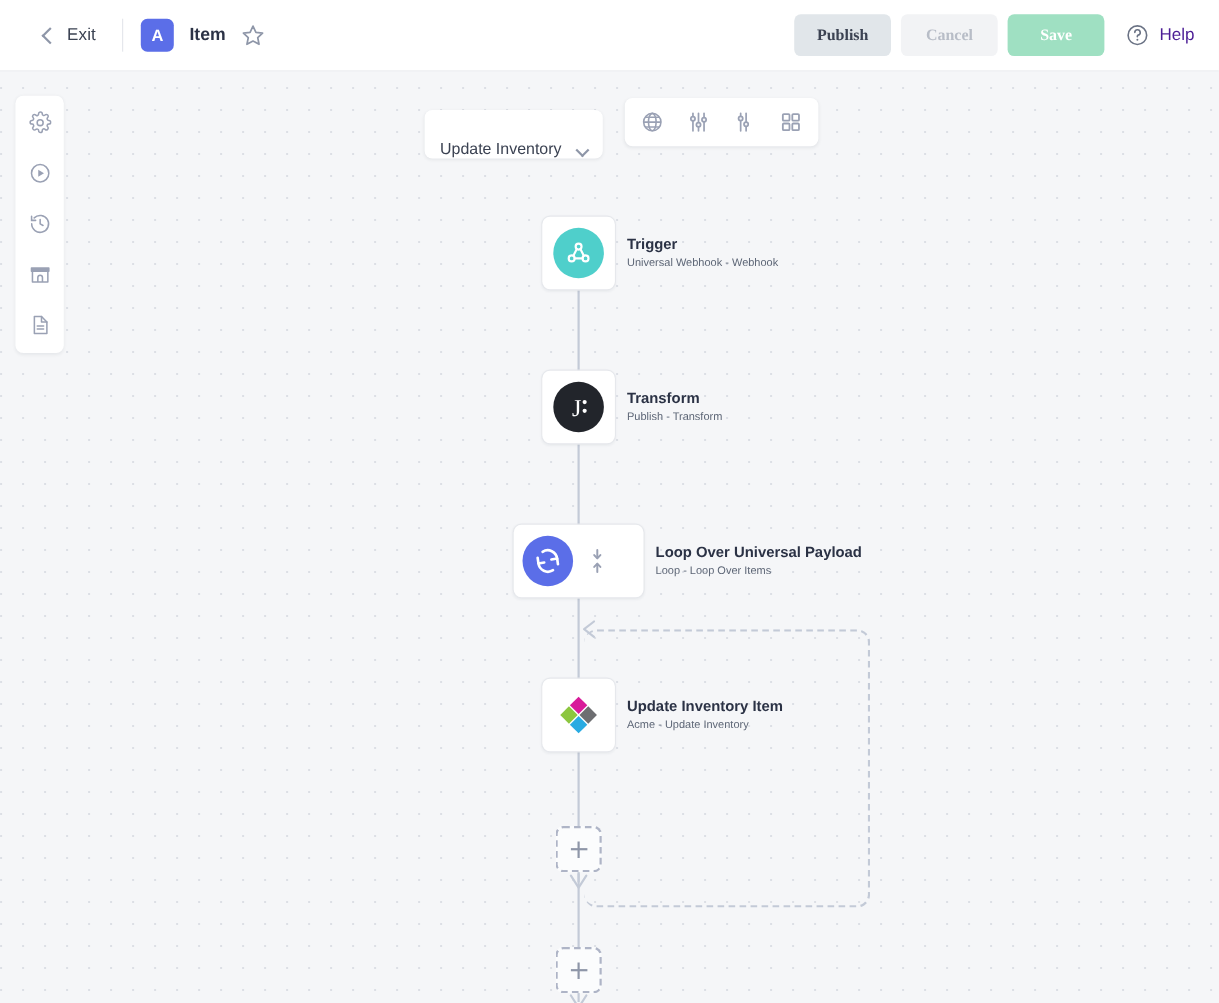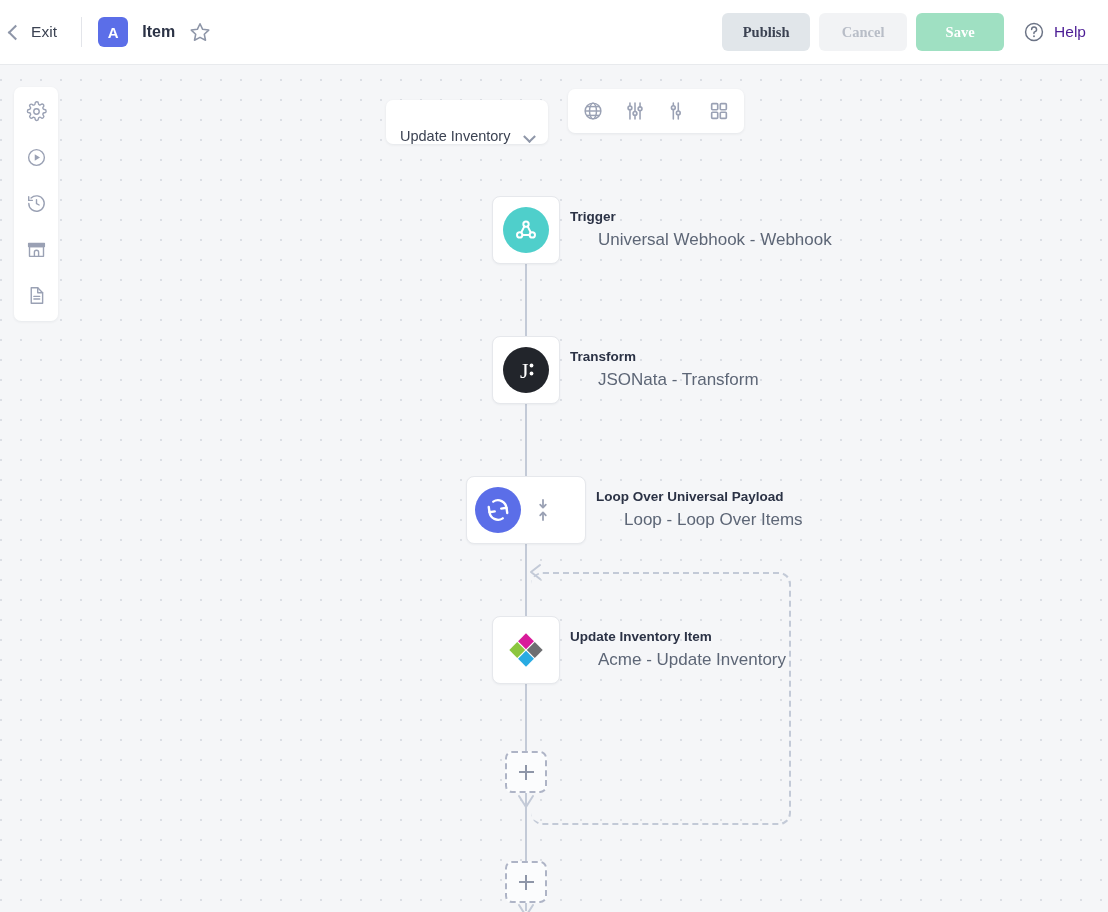--- a/index.html
+++ b/index.html
@@ -27,21 +27,21 @@
   }
   .hdr-left {
     display: flex;
     align-items: center;
     height: 100%;
   }
   .exit-btn {
     display: flex;
     align-items: center;
     gap: 10px;
-    padding: 0 18px 0 10px;
+    padding: 0 18px 0 40px;
     height: 100%;
     cursor: pointer;
   }
   .chev-left {
     width: 11px; height: 11px;
     border-left: 2px solid #8e96a8;
     border-bottom: 2px solid #8e96a8;
     transform: rotate(45deg);
   }
   .exit-label {
@@ -224,26 +224,25 @@
   }
   .node-text { margin-left: 10px; }
   .node-title {
     font-size: 13.5px;
     font-weight: bold;
     color: #2b3245;
     line-height: 1.45;
     white-space: nowrap;
   }
   .node-sub {
-    font-size: 17px;
+    font-size: 10px;
     color: #5d6membership;
     color: #5d6676;
     line-height: 1.6;
     white-space: nowrap;
-    margin-left: 28px;
   }
   .icon-circle {
     width: 46px; height: 46px;
     border-radius: 50%;
     display: flex;
     align-items: center;
     justify-content: center;
     flex: none;
   }
   .collapse-handle {
@@ -455,21 +454,21 @@
         <div class="icon-circle" style="background:#22252b;">
           <svg width="44" height="44" viewBox="0 0 44 44">
             <text x="16" y="30" font-family="'Liberation Serif', serif" font-size="22" fill="#ffffff">J</text>
             <circle cx="27.5" cy="17.5" r="1.9" fill="#ffffff"></circle>
             <circle cx="27.5" cy="25.5" r="1.9" fill="#ffffff"></circle>
           </svg>
         </div>
       </div>
       <div class="node-text">
         <div class="node-title">Transform</div>
-        <div class="node-sub">JSONata - Transform</div>
+        <div class="node-sub">Publish - Transform</div>
       </div>
     </div>
 
     <div class="node" style="left:466px; top:411px;">
       <div class="node-box wide">
         <div class="icon-circle" style="background:#5b6ee8;">
           <svg width="30" height="30" viewBox="0 0 24 24" fill="none" stroke="#ffffff" stroke-width="1.9" stroke-linecap="round" stroke-linejoin="round">
             <path d="M5.2 13.6a6.9 6.9 0 0 0 10.6 5.1"></path>
             <path d="M18.8 10.4A6.9 6.9 0 0 0 8.2 5.3"></path>
             <polyline points="4.6,9.6 5.2,13.8 9.4,13.1"></polyline>

